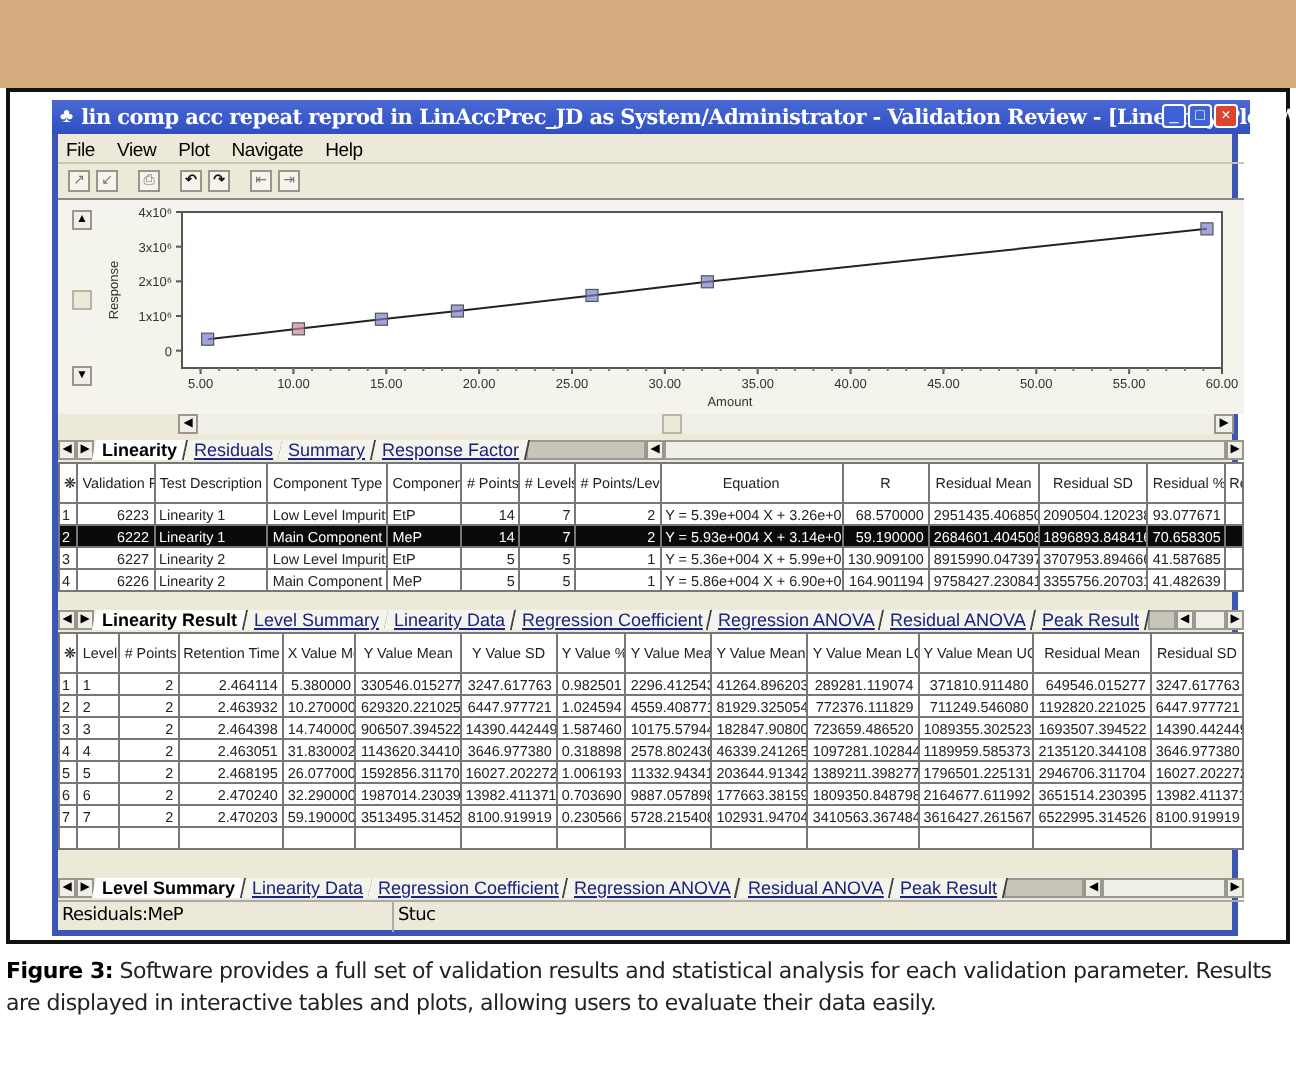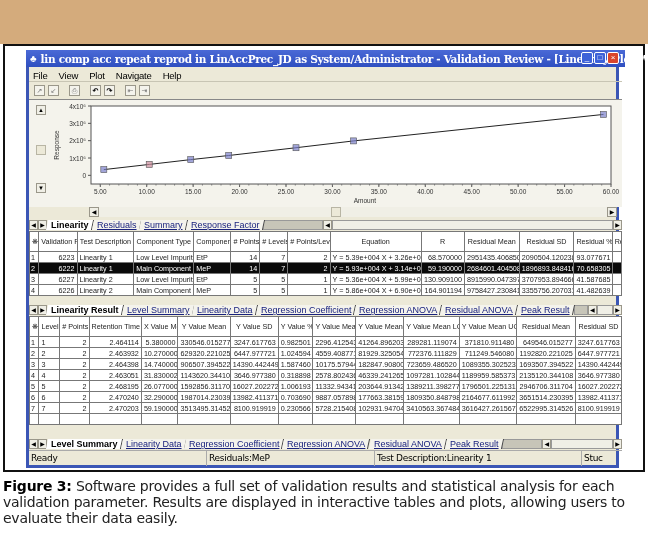--- a/index.html
+++ b/index.html
@@ -45,21 +45,21 @@
   table.grid { position: absolute; left: 0; border-collapse: collapse; font-size: 7.2px; color: #222; background: #fff; table-layout: fixed; }
   table.grid th, table.grid td { border: 1px solid #777; height: 11px; padding: 0 2px; white-space: nowrap; overflow: hidden; }
   table.grid th { font-weight: normal; text-align: center; line-height: 8px; height: 20px; background: #fff; }
   table.grid td.num { text-align: right; }
   table.grid td.idx { text-align: left; width: 9px; padding: 0 1px; }
   table.grid tr.selected td { background: #0a0a0a; color: #fff; }
 
   .statusbar { position: absolute; left: 0; top: 400px; width: 593px; height: 15px; display: flex; font-size: 10px; color: #000; border-top: 1px solid #aaa; }
   .status-cell { height: 15px; line-height: 15px; padding-left: 2px; border-right: 1px solid #aaa; white-space: nowrap; overflow: hidden; font-family: "DejaVu Sans", sans-serif; font-size: 9px; letter-spacing: -0.3px; }
 
-  .caption { position: absolute; left: 3px; top: 478px; width: 642px; font-family: "DejaVu Sans", sans-serif; font-size: 14px; line-height: 16px; color: #222; letter-spacing: -0.25px; }
+  .caption { position: absolute; left: 3px; top: 478px; width: 642px; font-family: "DejaVu Sans", sans-serif; font-size: 11px; line-height: 16px; color: #222; letter-spacing: -0.25px; }
   .caption .lead { font-weight: bold; color: #000; }
 </style>
 </head>
 <body>
 
 <div class="banner"></div>
 <div class="figure-frame"></div>
 
 <div class="window">
   <div class="titlebar">
@@ -518,22 +518,20 @@
       <div class="tab"><span>Regression ANOVA</span></div>
       <div class="tab"><span>Residual ANOVA</span></div>
       <div class="tab"><span>Peak Result</span></div>
       <div class="fill" style="max-width: 40px;"></div>
       <div class="nav">◀</div>
       <div class="fill" style="background: rgb(240, 239, 230);"></div>
       <div class="nav">▶</div>
     </div>
 
   <div class="statusbar">
-    <div class="status-cell" style="width:178px;">Ready</div>
     <div class="status-cell" style="width:168px;">Residuals:MeP</div>
-    <div class="status-cell" style="width:207px;">Test Description:Linearity 1</div>
     <div class="status-cell" style="width:40px;border-right:none;">Stuc</div>
   </div>
 </div>
 
 <div class="caption">
   <span class="lead">Figure 3:</span><span> Software provides a full set of validation results and statistical analysis for each validation parameter. Results are displayed in interactive tables and plots, allowing users to evaluate their data easily.</span>
 </div>
 
 </body></html>

